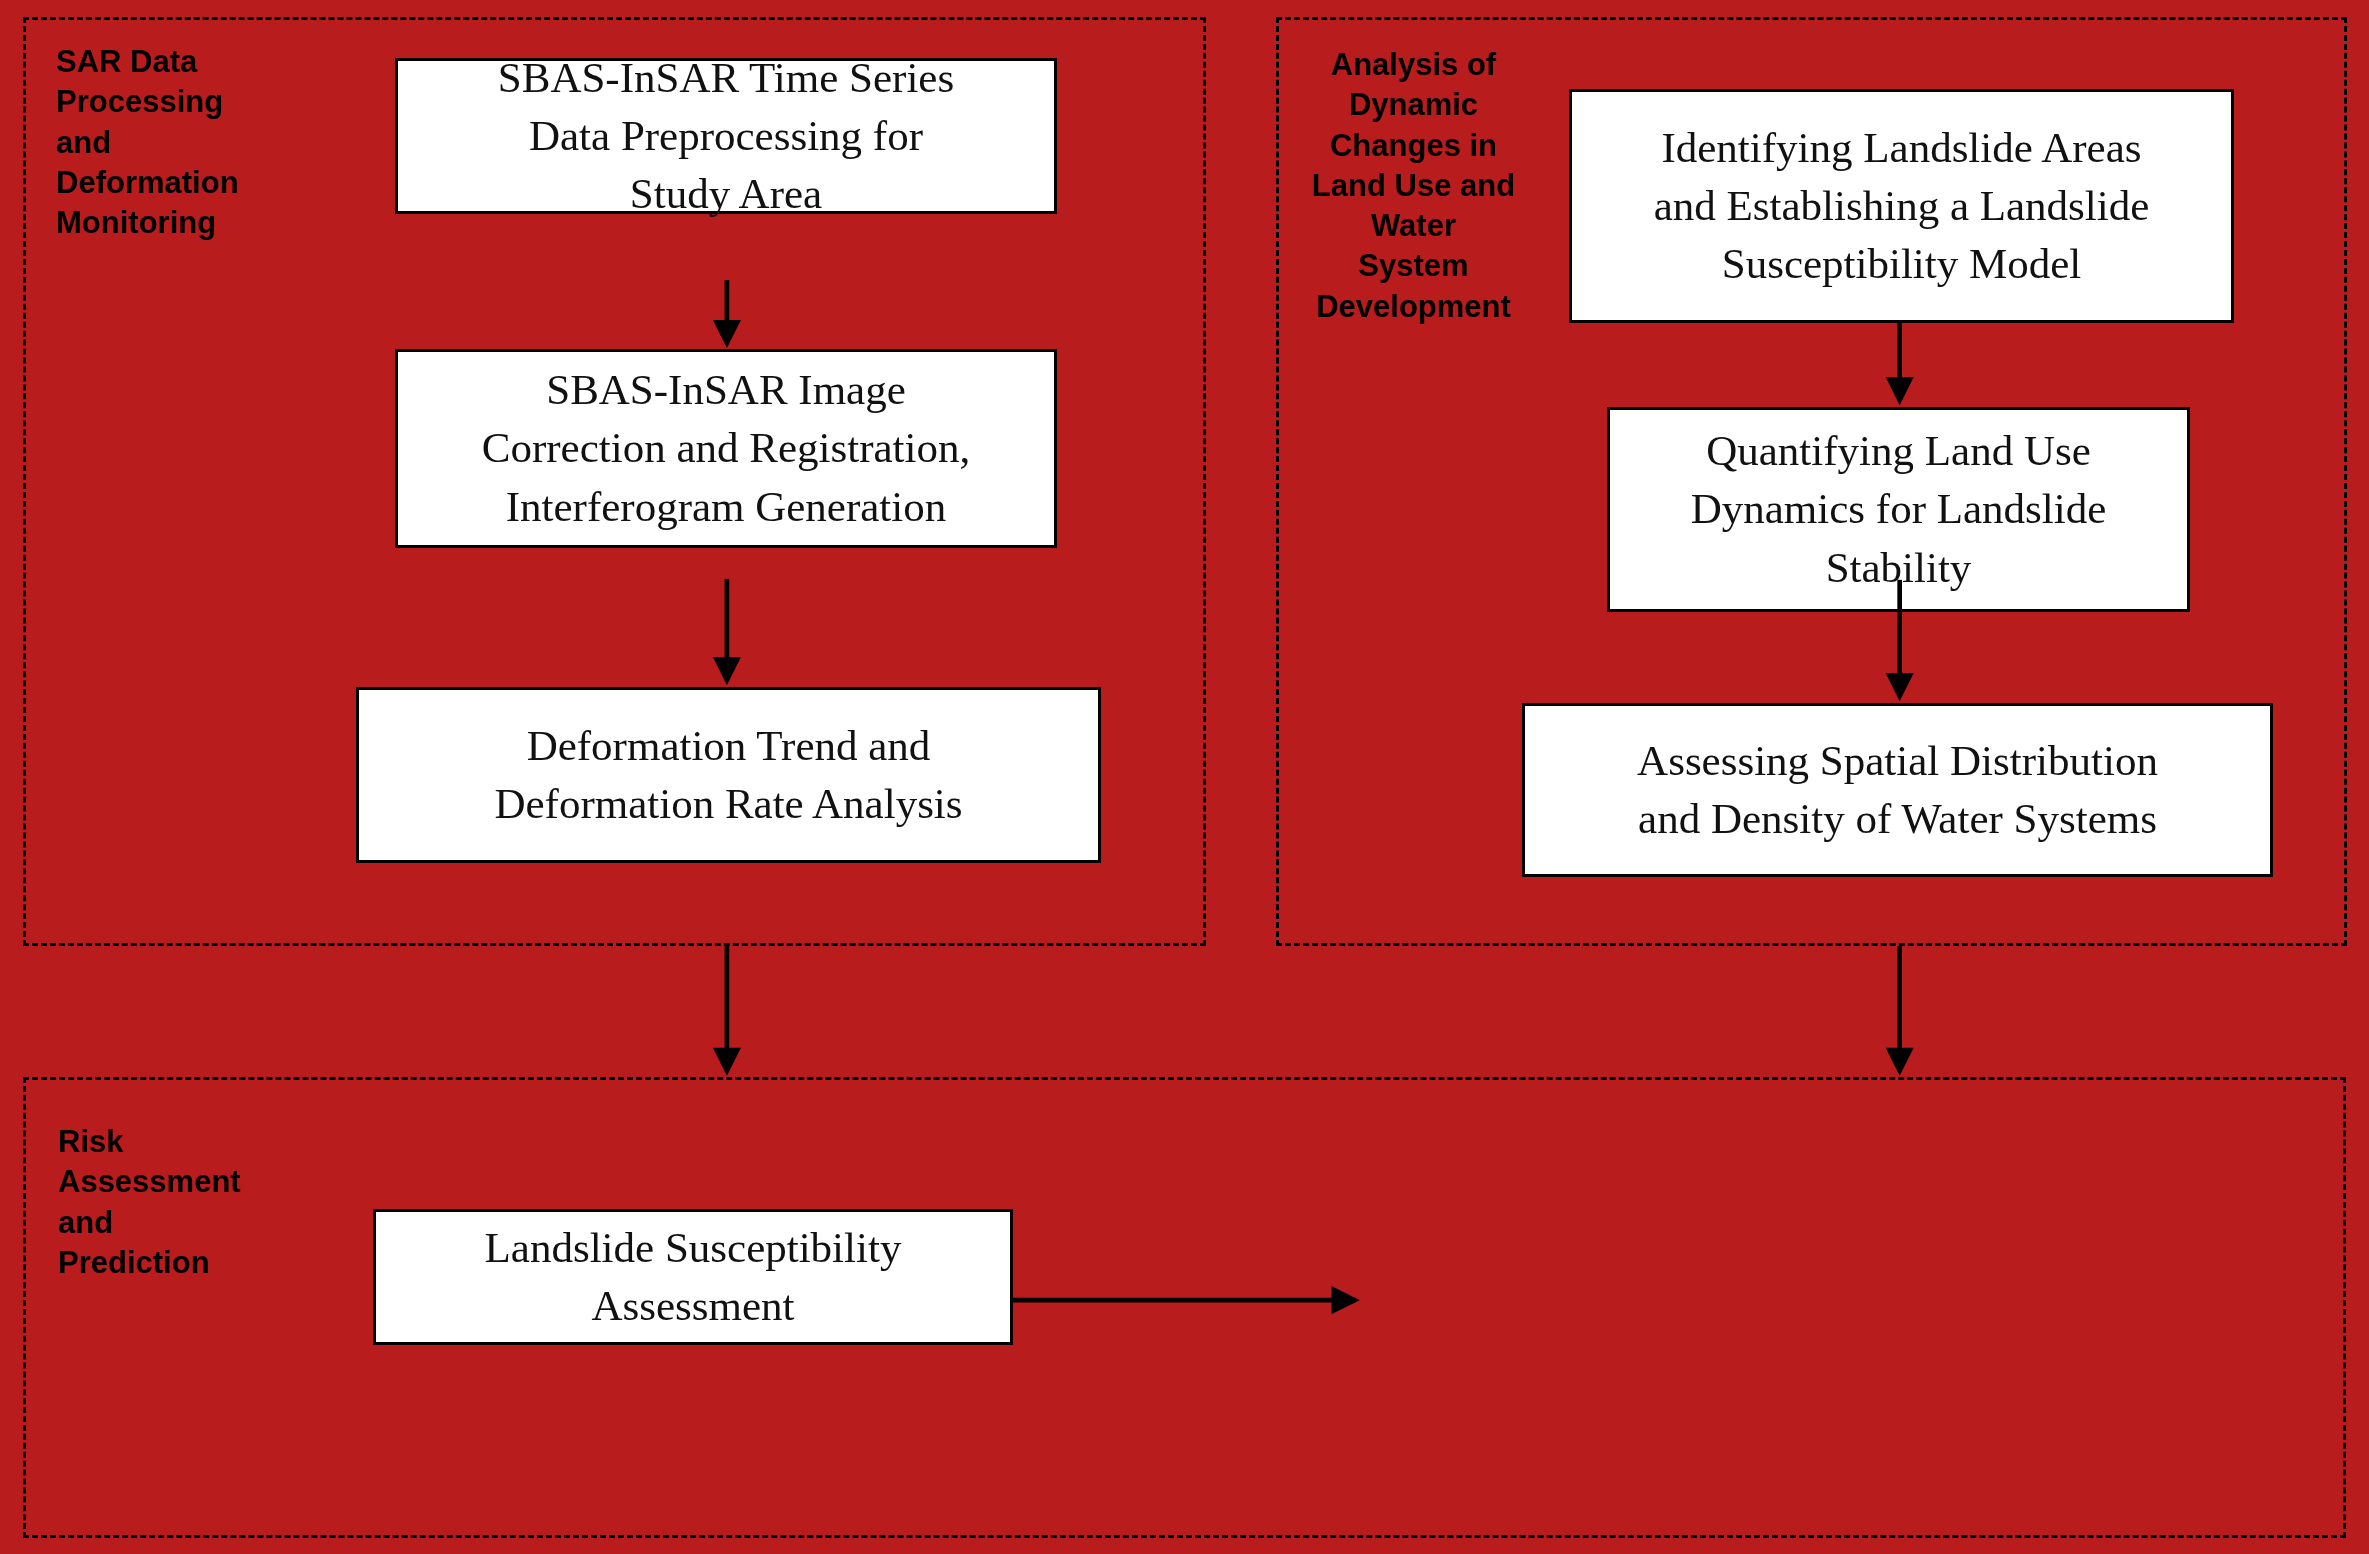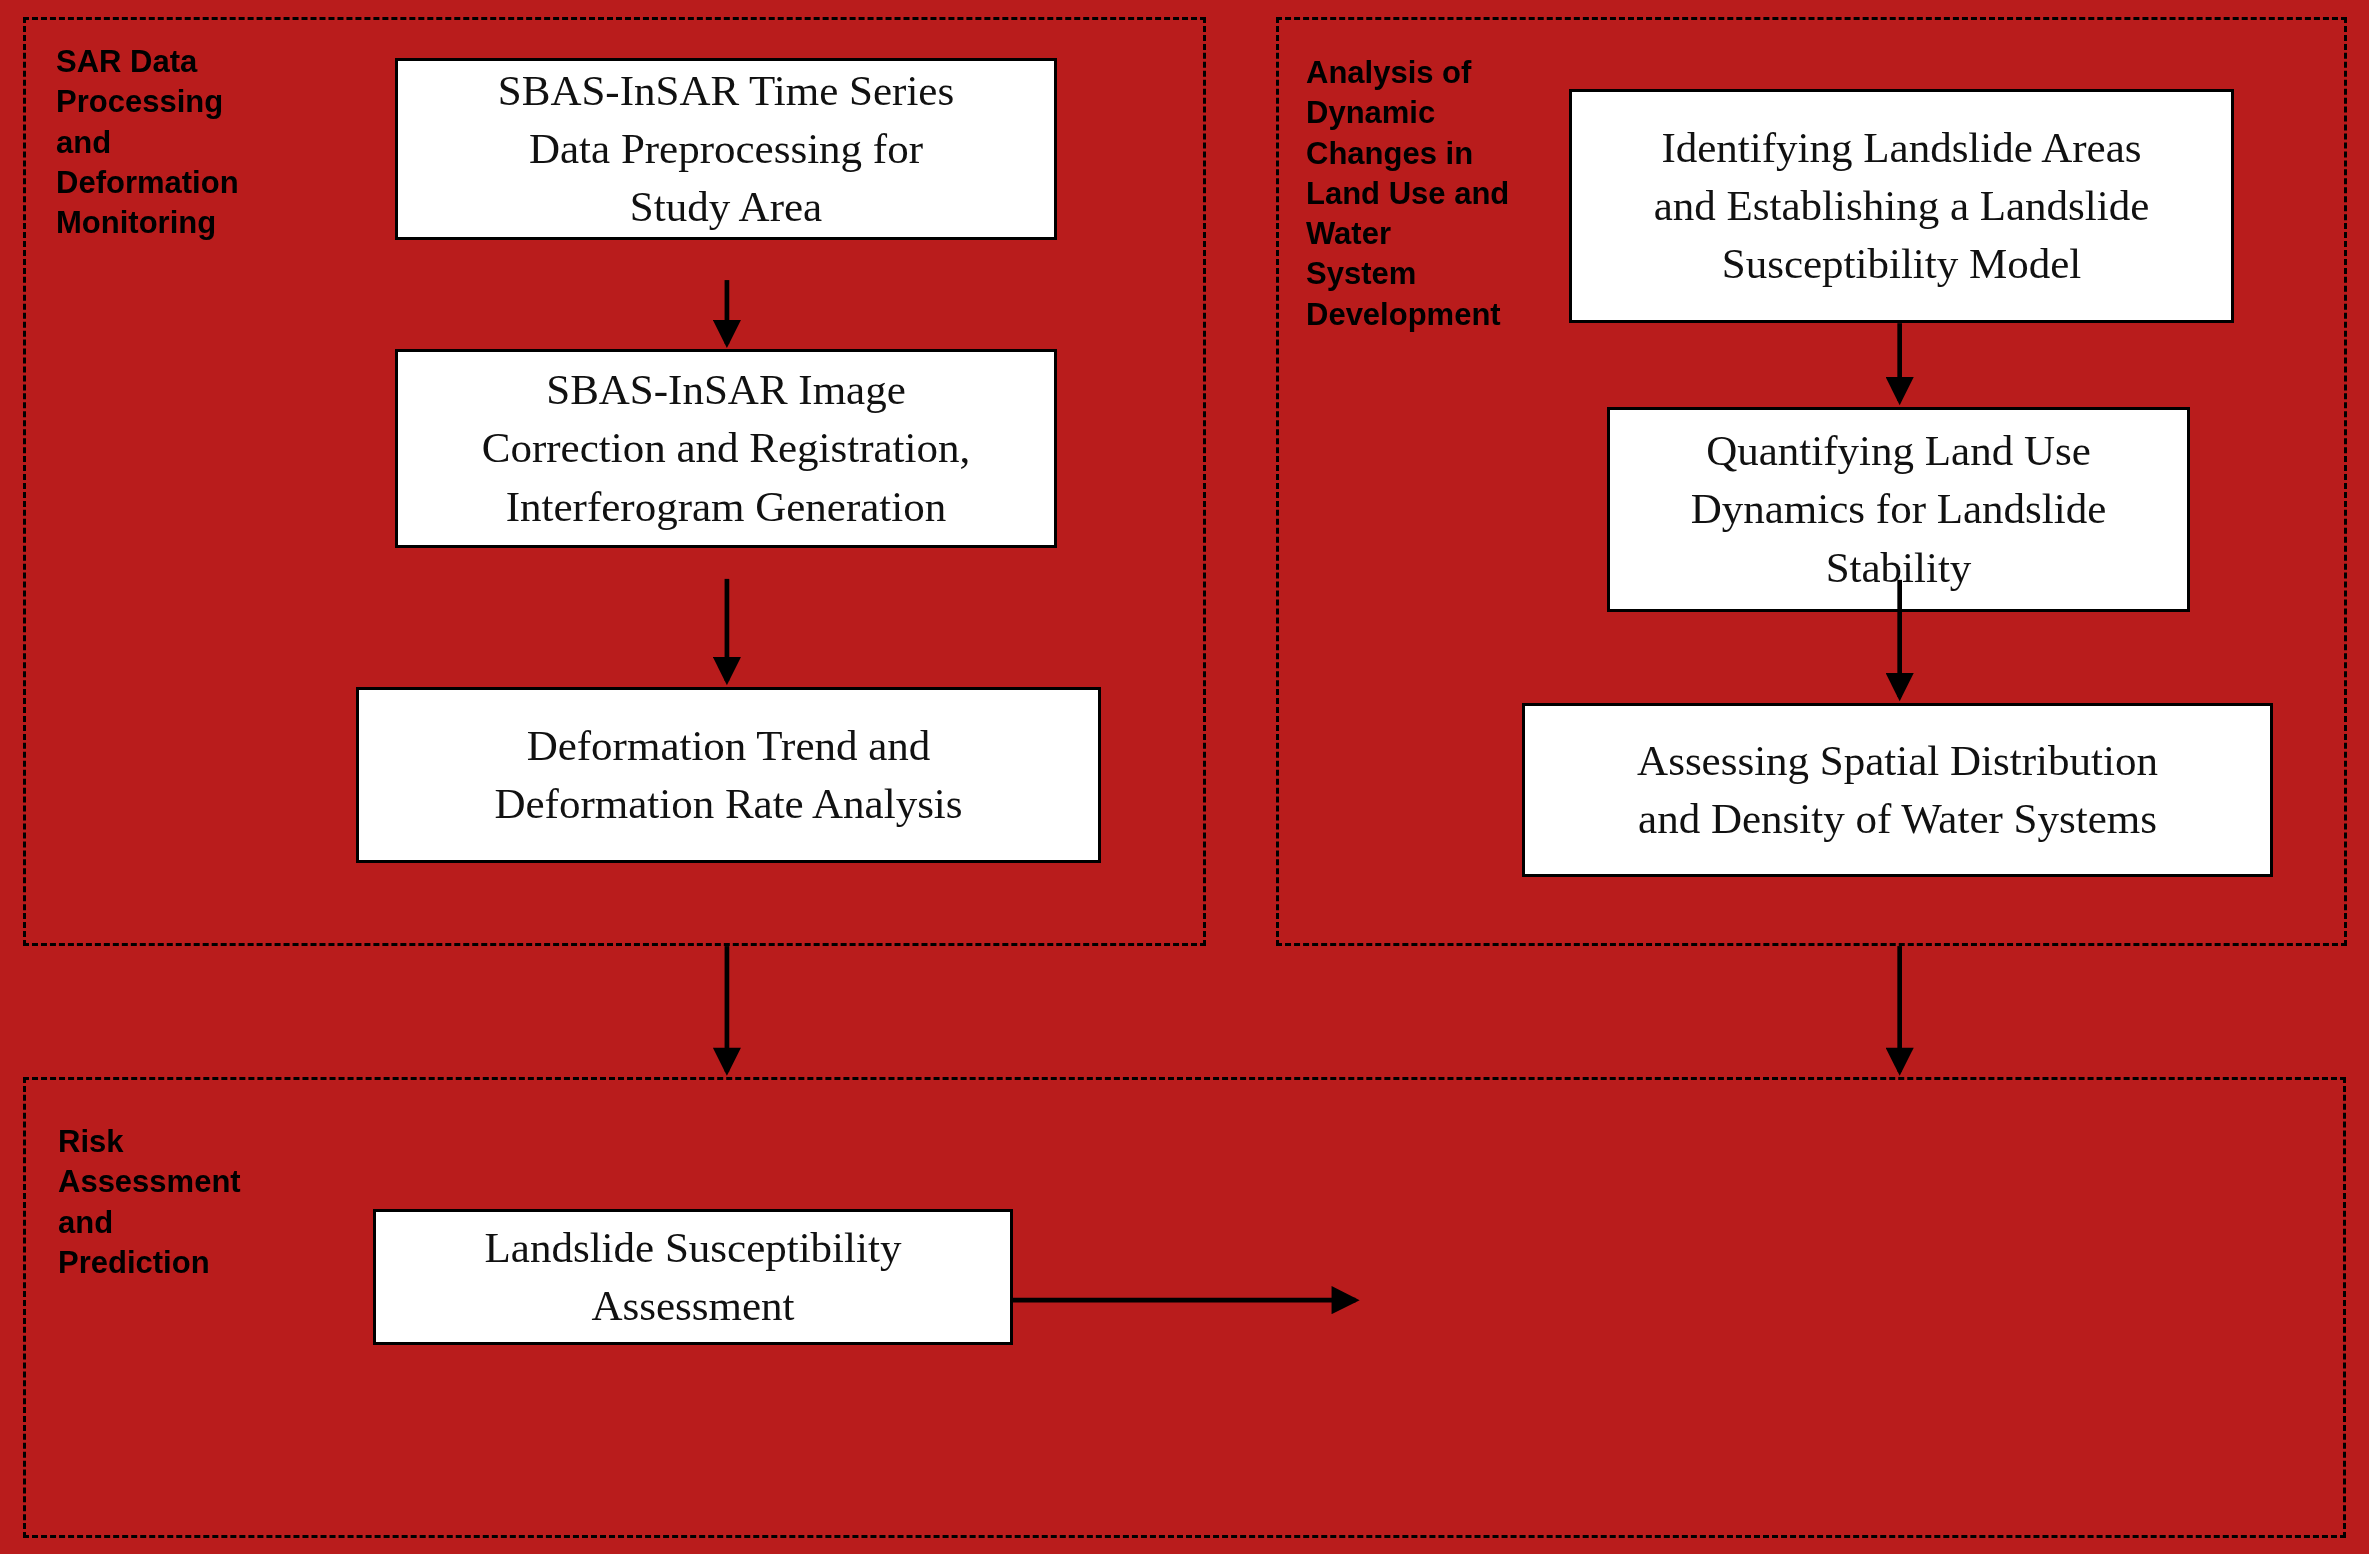--- a/index.html
+++ b/index.html
@@ -63,33 +63,33 @@
 
   <div class="panel" style="left:23.4px; top:17px; width:1183px; height:929px;"></div>
   <div class="panel" style="left:1276px; top:17px; width:1071px; height:929px;"></div>
   <div class="panel" style="left:23.4px; top:1077px; width:2323px; height:461px;"></div>
 
   <div class="panel-label" style="left:56px; top:42px; width:225px;">SAR Data
 Processing
 and
 Deformation
 Monitoring</div>
-  <div class="panel-label" style="left:1306px; top:53px; width:215px;">Analysis of
+  <div class="panel-label" style="left:1306px; top:45px; width:215px;text-align:center;">Analysis of
 Dynamic
 Changes in
 Land Use and
 Water
 System
 Development</div>
   <div class="panel-label" style="left:58px; top:1122px; width:225px;">Risk
 Assessment
 and
 Prediction</div>
 
-  <div class="box" style="left:395px; top:58px; width:662px; height:182px; padding:0 39px;">
+  <div class="box" style="left:395px; top:58px; width:662px; height:156px; padding:0 39px;">
     <span class="txt">SBAS-InSAR Time Series
 Data Preprocessing for
 Study Area</span>
   </div>
   <div class="box" style="left:395px; top:349px; width:662px; height:199px; padding:0 39px;">
     <span class="txt">SBAS-InSAR Image
 Correction and Registration,
 Interferogram Generation</span>
   </div>
   <div class="box" style="left:356px; top:687px; width:745px; height:176px; padding:0 45px;">

